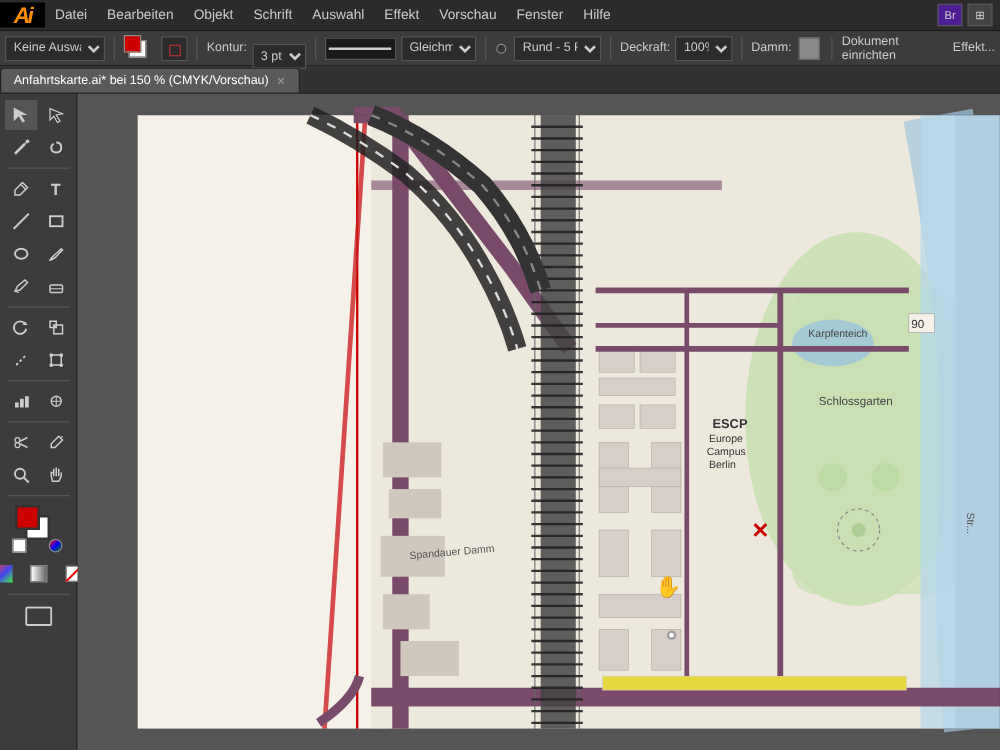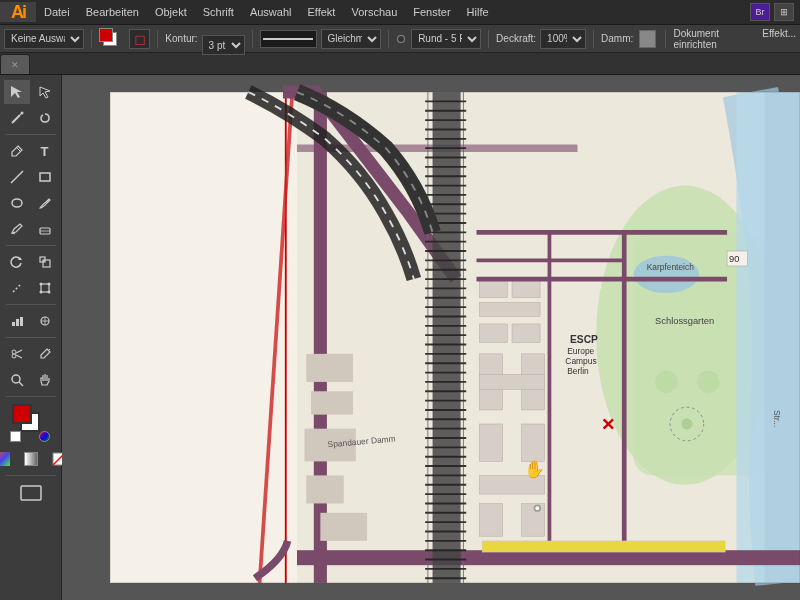--- a/index.html
+++ b/index.html
@@ -4,22 +4,22 @@
   <style>
     * { margin: 0; padding: 0; box-sizing: border-box; }
     body { width: 800px; height: 600px; overflow: hidden; background: #3a3a3a; font-family: Arial, sans-serif; font-size: 11px; color: #ccc; }
 
     
     #menubar {
       width: 800px; height: 25px; background: #2b2b2b; display: flex; align-items: center;
       border-bottom: 1px solid #1a1a1a;
     }
     #app-logo {
-      width: 36px; height: 20px; background: #404040; display: flex; align-items: center; justify-content: center;
-      font-size: 18px; font-weight: bold; color: #ff8c00; letter-spacing: -2px;
+      width: 36px; height: 20px; background: #000000; display: flex; align-items: center; justify-content: center;
+      font-size: 18px; font-weight: bold; color: #ff8c00; font-style: italic; letter-spacing: -2px;
     }
     .menu-item {
       padding: 0 8px; height: 25px; line-height: 25px; color: #ccc; cursor: pointer; font-size: 11px;
     }
 
     
     #toolbar {
       width: 800px; height: 28px; background: #3c3c3c; display: flex; align-items: center; padding: 0 4px;
       border-bottom: 1px solid #222; gap: 4px;
     }
@@ -138,28 +138,29 @@
   </select>
   <div class="toolbar-separator"></div>
   <span class="toolbar-label">Deckraft:</span>
   <select class="toolbar-select" style="width:46px;">
     <option>100%</option>
   </select>
   <div class="toolbar-separator"></div>
   <span class="toolbar-label">Damm:</span>
   <div style="width:18px;height:18px;background:#888;border:1px solid #666;margin:0 2px;"></div>
   <div class="toolbar-separator"></div>
-  <div style="margin-left:auto; display:flex; align-items:flex-start; gap:4px;">
+  <div style="margin-left:auto; display:flex; align-items:center; gap:4px;">
     <span class="toolbar-label" style="cursor:pointer;">Dokument einrichten</span>
     <span class="toolbar-label" style="cursor:pointer;">Effekt...</span>
   </div>
 </div>
 
 <div id="tabbar">
   <div class="tab active">
+    <span>Anfahrtskarte.ai* bei 150 % (CMYK/Vorschau)</span>
     <span class="tab-close">✕</span>
   </div>
 </div>
 
 <div id="main-area">
 
   <div id="left-toolbar">
 
     <div class="tool-row">
       <div class="tool-btn active" title="Auswahl">

